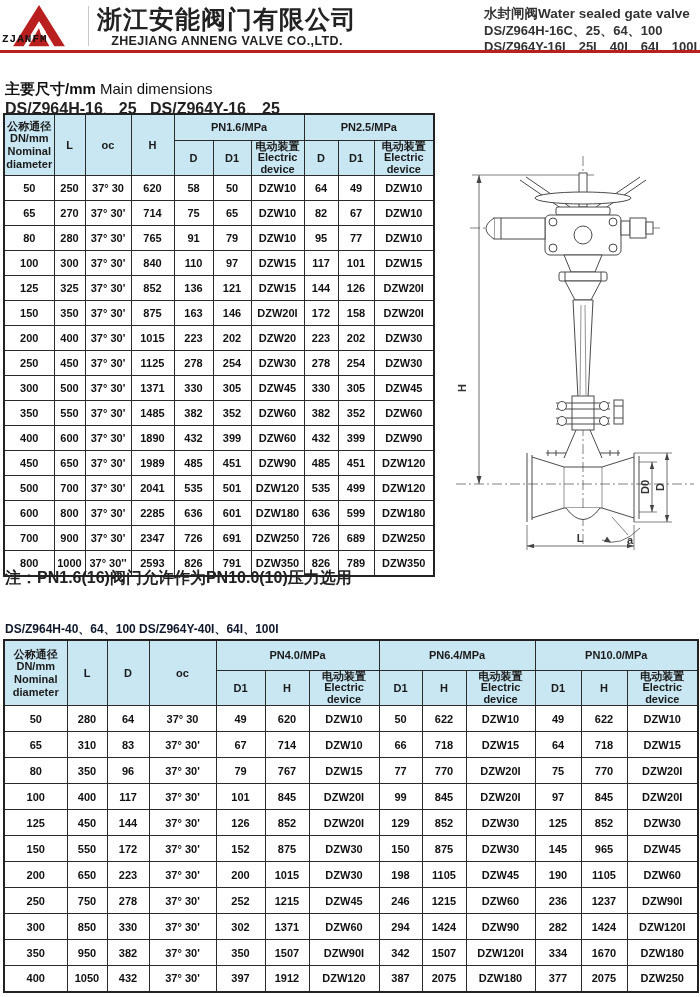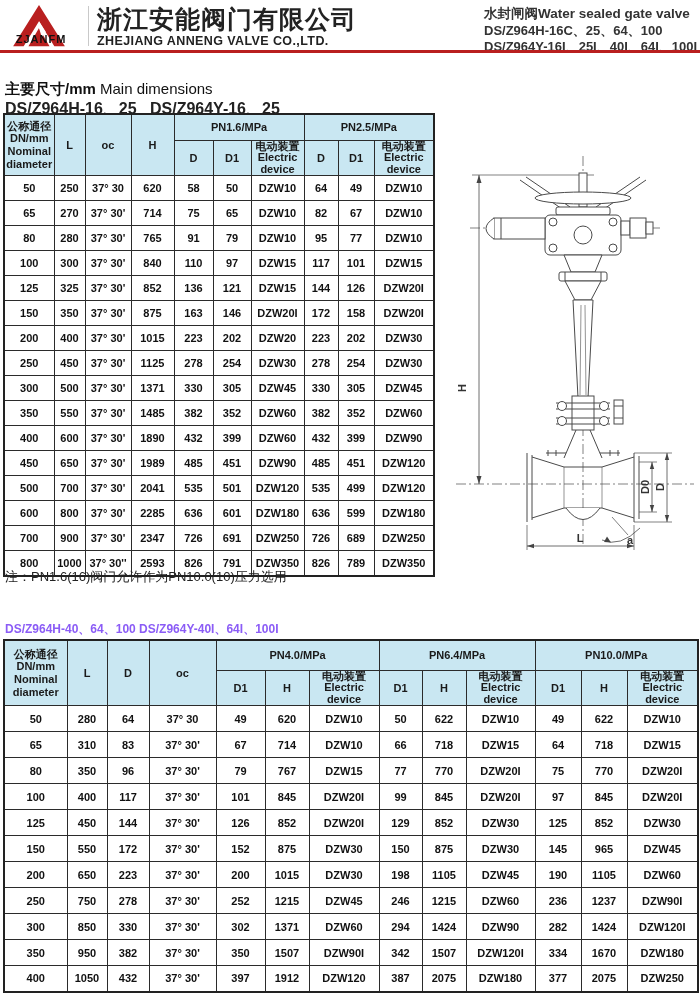--- a/index.html
+++ b/index.html
@@ -6,38 +6,38 @@
   html,body { background:#e8e8e8; }
   .page {
     position:relative; width:700px; height:997px; margin:0 auto;
     background:#ffffff; overflow:hidden;
     font-family:"Liberation Sans", sans-serif; color:#1a1a1a;
   }
   
   .hdr { position:absolute; left:0; top:0; width:700px; height:50px; }
   .logo { position:absolute; left:10px; top:3px; width:58px; height:46px; }
   .logo-txt {
-    position:absolute; left:2px; top:33px; width:78px; text-align:center;
-    font-family:Liberation Sans, sans-serif; font-weight:bold; font-size:11px;
+    position:absolute; left:2px; top:33px; width:78px; text-align:left;
+    font-family:Liberation Mono, monospace; font-weight:bold; font-size:11px;
     letter-spacing:1px; color:#111;
   }
   .hdr-divider { position:absolute; left:88px; top:6px; width:1px; height:40px; background:#c9c9c9; }
   .company { position:absolute; left:97px; top:7px; }
   .company-cn { font-size:25px; font-weight:bold; letter-spacing:1px; color:#222; line-height:1.0; }
-  .company-en { font-size:12.5px; font-weight:bold; letter-spacing:0.4px; color:#222; margin-top:2px; }
+  .company-en { font-size:12.5px; font-weight:bold; letter-spacing:0.4px; color:#222; margin-top:2px;text-align:center; }
   .prod { position:absolute; left:484px; top:6px; line-height:1.25; }
   .prod-title { font-size:13.5px; font-weight:bold; color:#333; }
   .prod-models { font-size:13px; font-weight:bold; color:#333; }
   .red-rule { position:absolute; left:0; top:50px; width:700px; height:3px; }
   
   .sec-title { position:absolute; left:5px; top:80px; font-size:15px; color:#111; }
   .sec-title .cn { font-weight:bold; }
   .sub1 { position:absolute; left:5px; top:99px; font-size:16px; font-weight:bold; color:#222; white-space:pre-wrap; }
-  .note { position:absolute; left:5px; top:568px; font-size:13px; font-weight:normal; color:#222;text-align:right; }
-  .sub2 { position:absolute; left:5px; top:621px; font-size:12px; font-weight:bold; color:#8b5cf6; white-space:pre-wrap; }
+  .note { position:absolute; left:5px; top:568px; font-size:16px; font-weight:bold; color:#222;text-align:right; }
+  .sub2 { position:absolute; left:5px; top:621px; font-size:12px; font-weight:bold; color:#0f172a; white-space:pre-wrap; }
   
   table { border-collapse:collapse; table-layout:fixed; background:#fff; }
   th, td { border:1px solid #2b2b2b; text-align:center; vertical-align:middle; padding:0 1px; }
   th { background:#c9e7f2; font-weight:bold; }
   td { font-weight:bold; font-size:11px; color:#111; }
   .t1 { position:absolute; left:3px; top:113px; width:430px; border:2px solid #222; }
   .t2 { position:absolute; left:3px; top:639px; width:694px; border:2px solid #222; }
   .t1 thead tr:nth-child(1) th { height:26px; font-size:11px; }
   .t1 thead tr:nth-child(2) th { height:28px; font-size:11px; }
   .t1 td { height:25px; }

